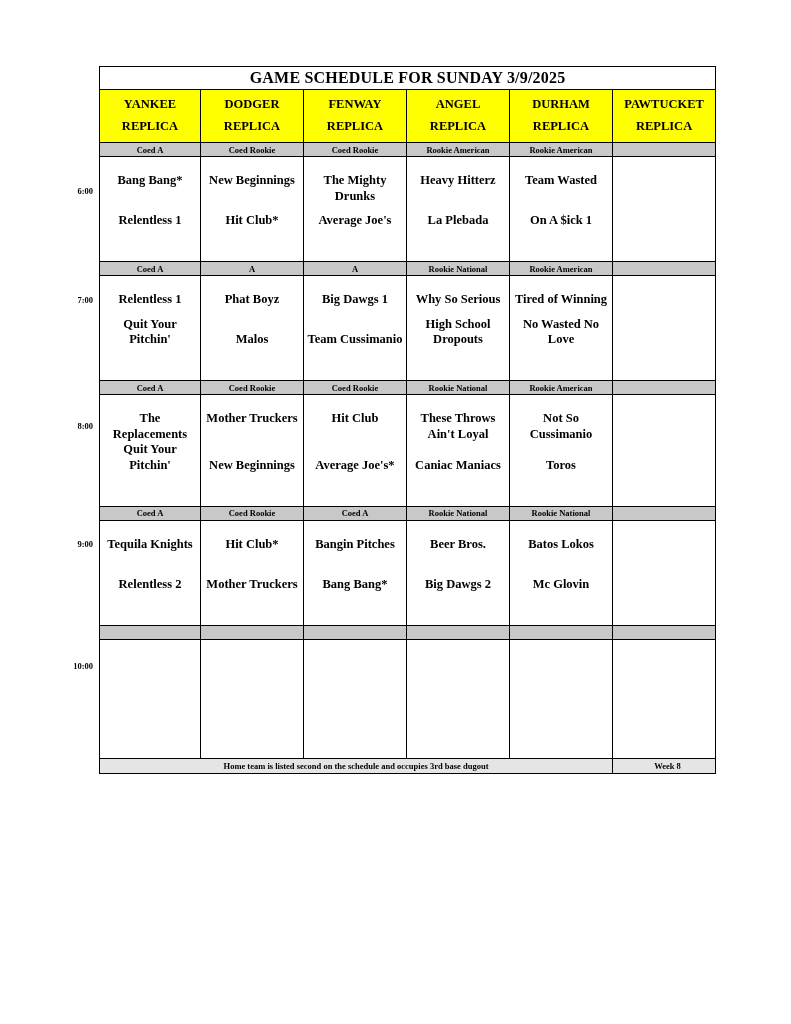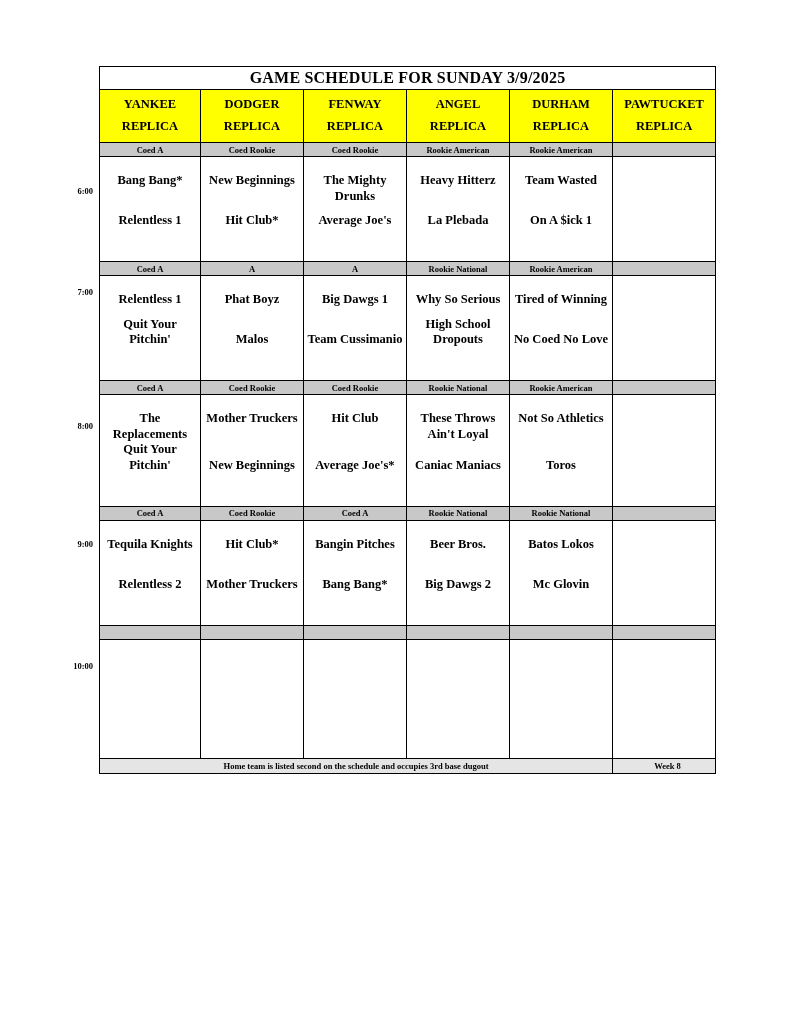--- a/index.html
+++ b/index.html
@@ -130,21 +130,21 @@
     white-space: nowrap;
   }
 </style>
 </head>
 <body>
 
 <div class="page">
 
   <div class="times">
     <div class="time-label" style="top:186px;">6:00</div>
-    <div class="time-label" style="top:287px;text-align:center;">7:00</div>
+    <div class="time-label" style="top:295px;text-align:center;">7:00</div>
     <div class="time-label" style="top:421px;">8:00</div>
     <div class="time-label" style="top:539px;">9:00</div>
     <div class="time-label" style="top:661px;">10:00</div>
   </div>
 
   <div class="schedule-wrap">
     <table class="schedule">
       <colgroup>
         <col style="width:101px">
         <col style="width:103px">
@@ -262,21 +262,21 @@
             </td>
           <td>
               <div class="cellpair">
             <span class="away">Why So Serious</span>
             <span class="home">High School Dropouts</span>
               </div>
             </td>
           <td>
               <div class="cellpair">
             <span class="away">Tired of Winning</span>
-            <span class="home">No Coed No Love</span>
+            <span class="home">No Wasted No Love</span>
               </div>
             </td>
           <td>
               <div class="cellpair">
             <span class="away"></span>
             <span class="home"></span>
               </div>
             </td>
         </tr>
 
@@ -308,21 +308,21 @@
               </div>
             </td>
           <td>
               <div class="cellpair">
             <span class="away">These Throws Ain't Loyal</span>
             <span class="home">Caniac Maniacs</span>
               </div>
             </td>
           <td>
               <div class="cellpair">
-            <span class="away">Not So Athletics</span>
+            <span class="away">Not So Cussimanio</span>
             <span class="home">Toros</span>
               </div>
             </td>
           <td>
               <div class="cellpair">
             <span class="away"></span>
             <span class="home"></span>
               </div>
             </td>
         </tr>

